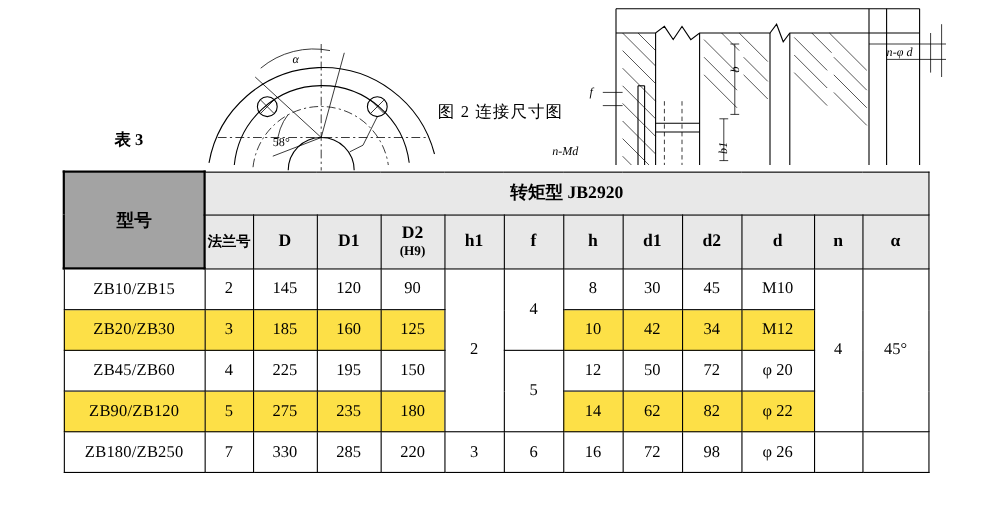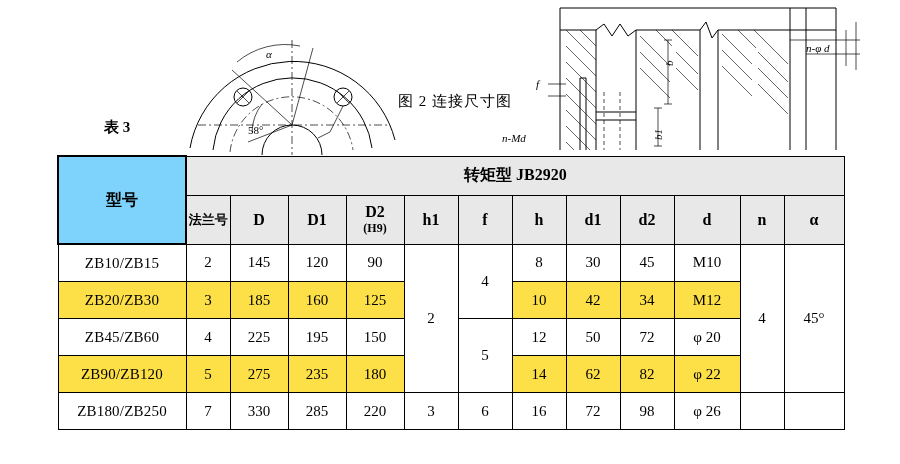--- a/index.html
+++ b/index.html
@@ -89,21 +89,21 @@
     text-align: center;
   }
   table.spec .hdr-sub {
     background: #e8e8e8;
     font-weight: bold;
     font-size: 16px;
     height: 48px;
     margin-top: 20px;
   }
   table.spec .hdr-model {
-    background: #7dd3fc;
+    background: #a3a3a3;
     font-weight: bold;
     font-size: 16px;
     text-align: center;
   }
   .small-head {
     font-size: 13px;
     line-height: 1.05;
     font-weight: bold;
   }
   .sub2 {

